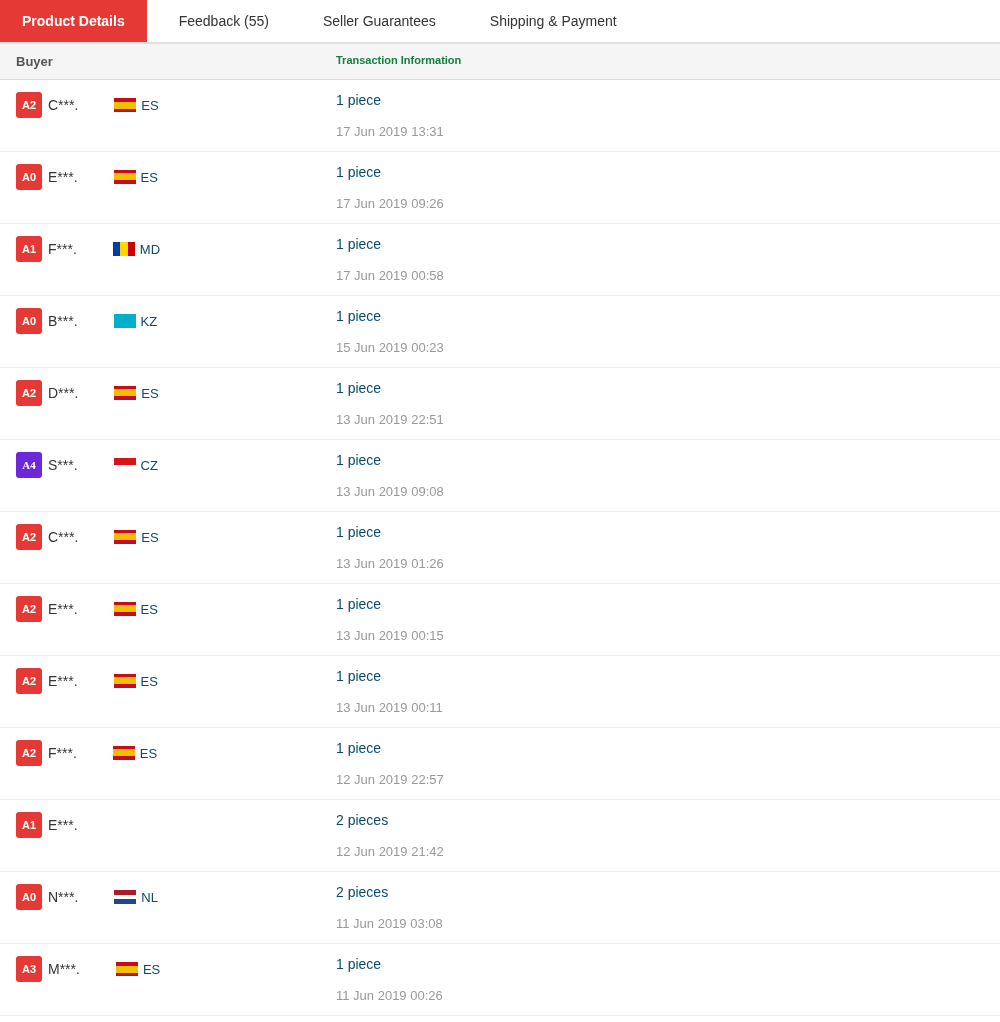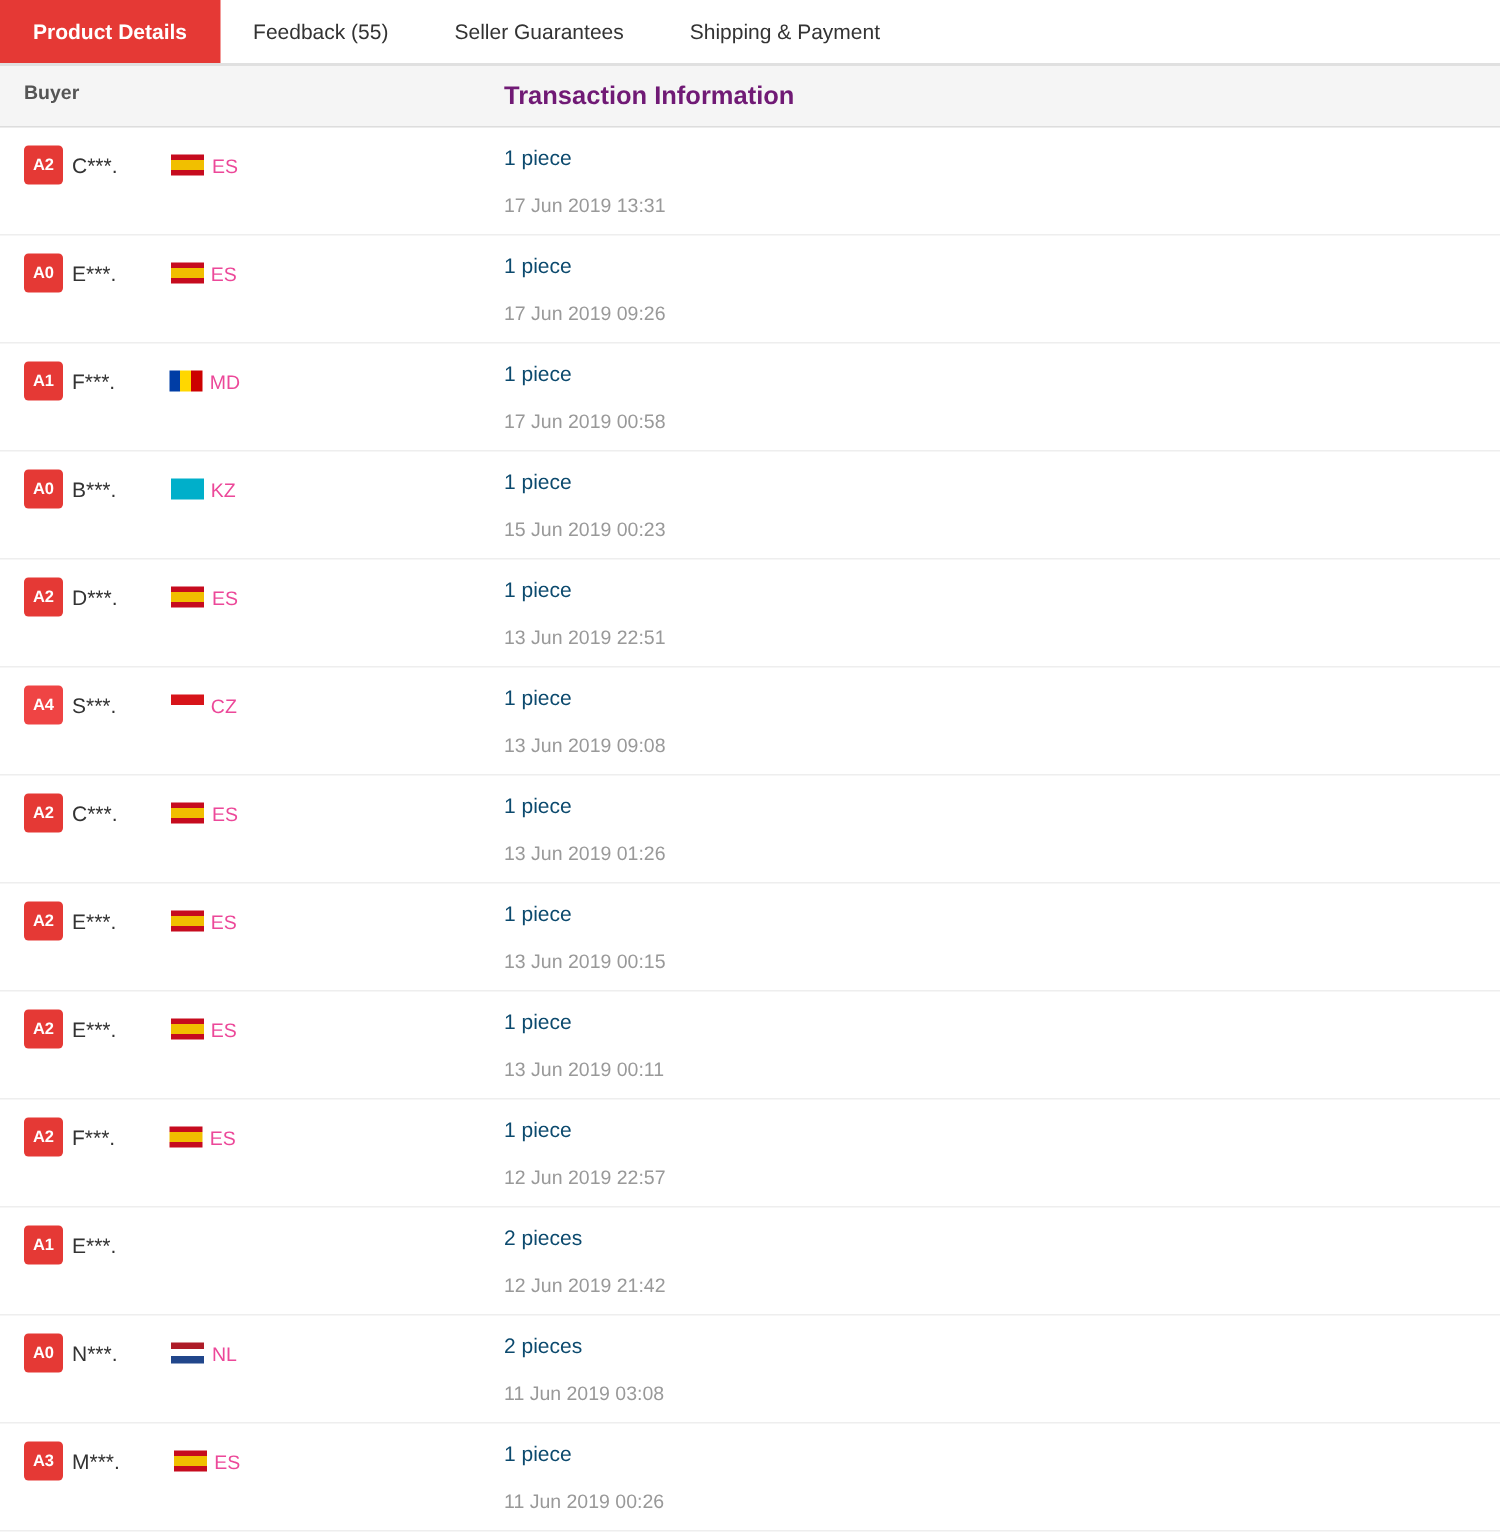--- a/index.html
+++ b/index.html
@@ -2,20 +2,21 @@
 <html><head>
   <meta charset="utf-8">
   <style>
     * { box-sizing: border-box; margin: 0; padding: 0; }
     body { font-family: Arial, sans-serif; font-size: 14px; color: #333; background: #fff; }
 
     .tabs {
       display: flex;
       border-bottom: 2px solid #e0e0e0;
       background: #fff;
+      gap: 10px;
     }
     .tab {
       padding: 13px 22px;
       cursor: pointer;
       font-size: 14px;
       color: #333;
       white-space: nowrap;
     }
     .tab.active {
       background: #e53935;
@@ -23,21 +24,21 @@
       font-weight: bold;
     }
 
     .table-header {
       display: flex;
       background: #f5f5f5;
       padding: 10px 16px;
       border-bottom: 1px solid #ddd;
     }
     .col-buyer { width: 320px; font-weight: bold; color: #555; font-size: 13px; }
-    .col-transaction { flex: 1; font-weight: bold; color: #701a75; font-size: 17px; }
+    .col-transaction { flex: 1; font-weight: bold; color: #15803d; font-size: 11px; }
 
     .feedback-row {
       display: flex;
       align-items: flex-start;
       padding: 12px 16px;
       border-bottom: 1px solid #eee;
     }
 
     .buyer-col {
       width: 320px;
@@ -64,21 +65,21 @@
     .buyer-name {
       font-size: 14px;
       color: #333;
     }
     .country-row {
       display: flex;
       align-items: center;
       gap: 5px;
       margin-left: 32px;
       font-size: 13px;
-      color: #ec4899;
+      color: #0c4a6e;
     }
     .flag {
       width: 22px;
       height: 14px;
       display: inline-block;
       flex-shrink: 0;
     }
 
     .transaction-col {
       flex: 1;
@@ -193,21 +194,21 @@
         </div>
       </div>
       <div class="transaction-col">
         <div class="tx-pieces">1 piece</div>
         <div class="tx-date">13 Jun 2019 22:51</div>
       </div>
     </div>
     <div class="feedback-row">
       <div class="buyer-col">
         <div class="buyer-top">
-          <div class="avatar" style="background-color: #ef4444;">A4</div>
+          <div class="avatar" style="background-color: #6d28d9; font-family: Liberation Serif, serif;">A4</div>
           <span class="buyer-name">S***.</span>
         </div>
         <div class="country-row">
           <span class="flag flag-cz"></span>
           <span>CZ</span>
         </div>
       </div>
       <div class="transaction-col">
         <div class="tx-pieces">1 piece</div>
         <div class="tx-date">13 Jun 2019 09:08</div>

